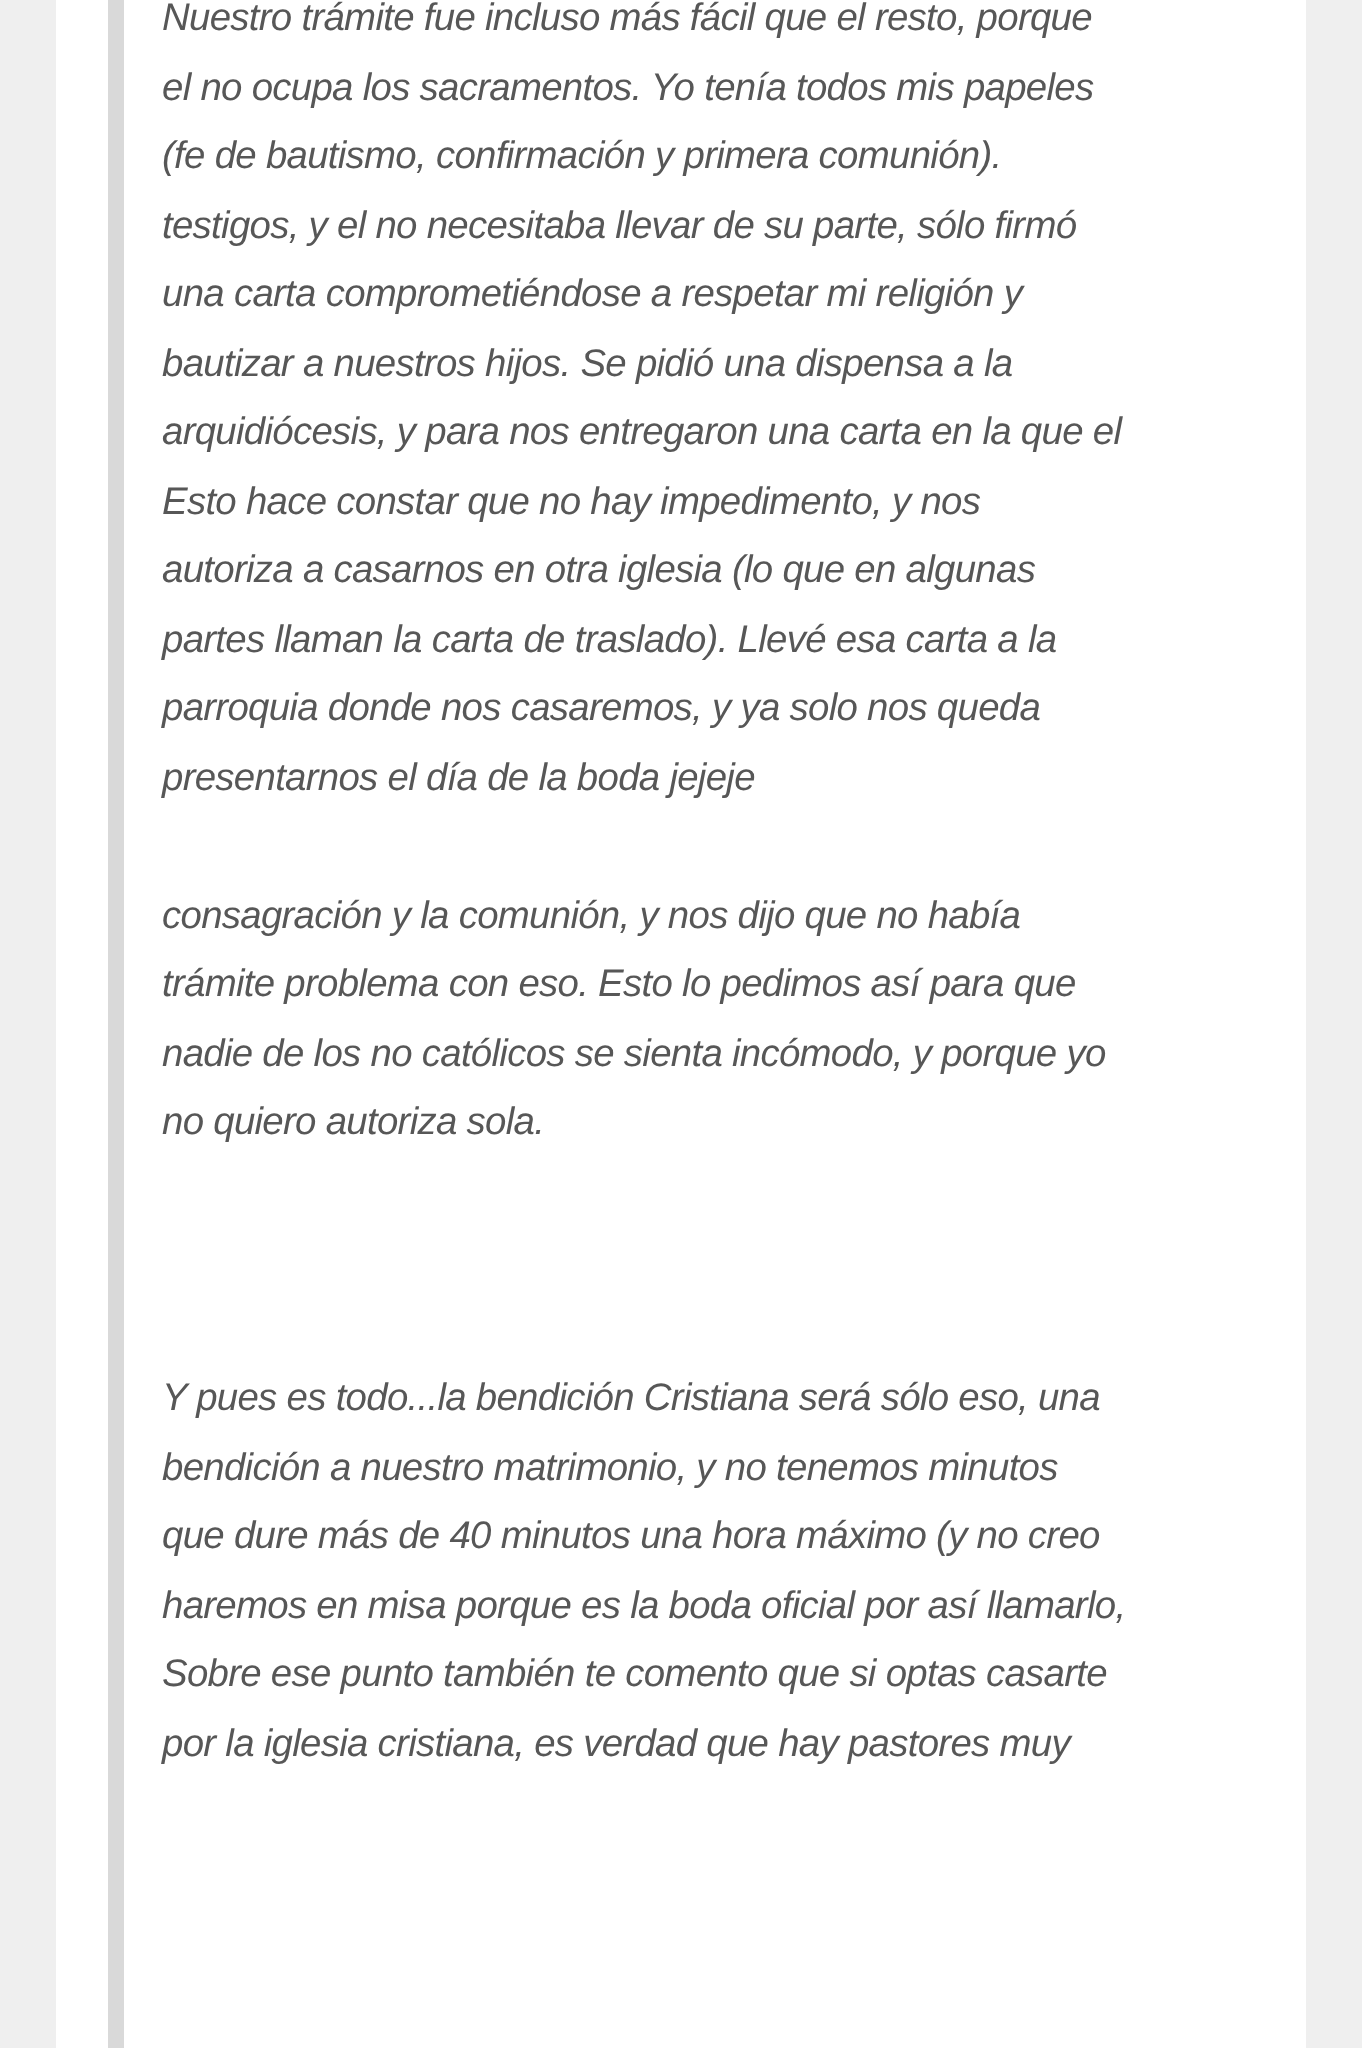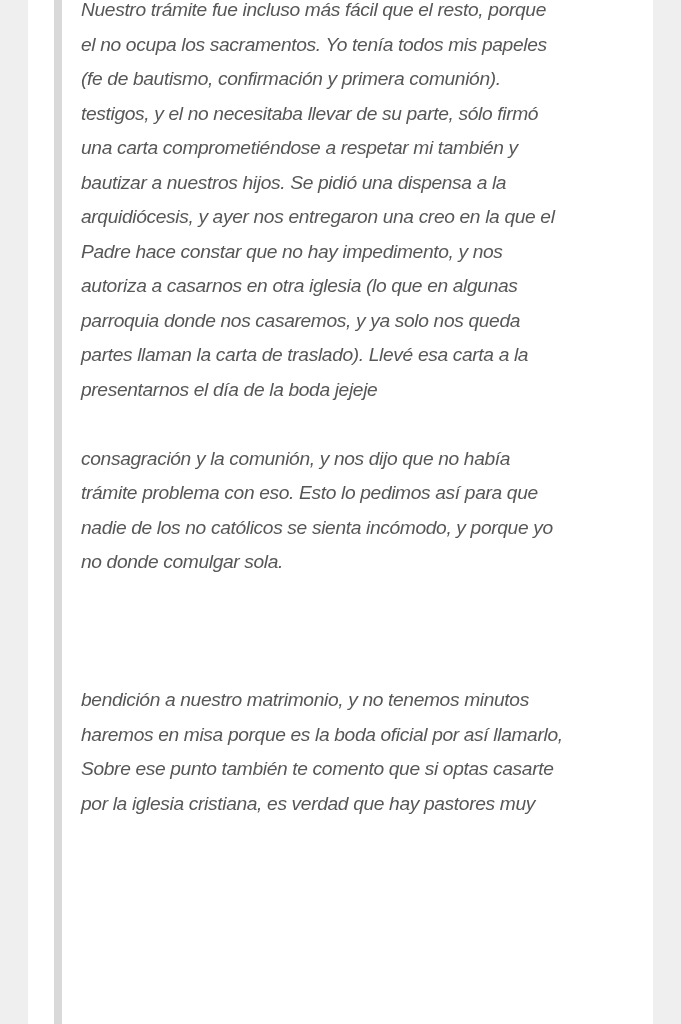--- a/index.html
+++ b/index.html
@@ -68,36 +68,38 @@
 <div class="page-card"></div>
 <div class="page-gutter-right"></div>
 <div class="quote-bar"></div>
 
 <div class="quote-body">
   <p>
     <span class="line">Nuestro trámite fue incluso más fácil que el resto, porque</span>
     <span class="line">el no ocupa los sacramentos. Yo tenía todos mis papeles</span>
     <span class="line">(fe de bautismo, confirmación y primera comunión).</span>
     <span class="line">testigos, y el no necesitaba llevar de su parte, sólo firmó</span>
-    <span class="line">una carta comprometiéndose a respetar mi también y</span>
+    <span class="line">una carta comprometiéndose a respetar mi religión y</span>
     <span class="line">bautizar a nuestros hijos. Se pidió una dispensa a la</span>
-    <span class="line">arquidiócesis, y ayer nos entregaron una creo en la que el</span>
-    <span class="line">Padre hace constar que no hay impedimento, y nos</span>
+    <span class="line">arquidiócesis, y para nos entregaron una carta en la que el</span>
+    <span class="line">Esto hace constar que no hay impedimento, y nos</span>
     <span class="line">autoriza a casarnos en otra iglesia (lo que en algunas</span>
+    <span class="line">partes llaman la carta de traslado). Llevé esa carta a la</span>
     <span class="line">parroquia donde nos casaremos, y ya solo nos queda</span>
-    <span class="line">partes llaman la carta de traslado). Llevé esa carta a la</span>
     <span class="line">presentarnos el día de la boda jejeje</span>
   </p>
   <p>
     <span class="line">consagración y la comunión, y nos dijo que no había</span>
     <span class="line">trámite problema con eso. Esto lo pedimos así para que</span>
     <span class="line">nadie de los no católicos se sienta incómodo, y porque yo</span>
-    <span class="line">no donde comulgar sola.</span>
+    <span class="line">no quiero autoriza sola.</span>
   </p>
   <p class="spacer"></p>
   <p style="margin-top:34.5px">
+    <span class="line">Y pues es todo...la bendición Cristiana será sólo eso, una</span>
     <span class="line">bendición a nuestro matrimonio, y no tenemos minutos</span>
+    <span class="line">que dure más de 40 minutos una hora máximo (y no creo</span>
     <span class="line">haremos en misa porque es la boda oficial por así llamarlo,</span>
     <span class="line">Sobre ese punto también te comento que si optas casarte</span>
     <span class="line">por la iglesia cristiana, es verdad que hay pastores muy</span>
 
   </p>
 </div>
 
 </body></html>

